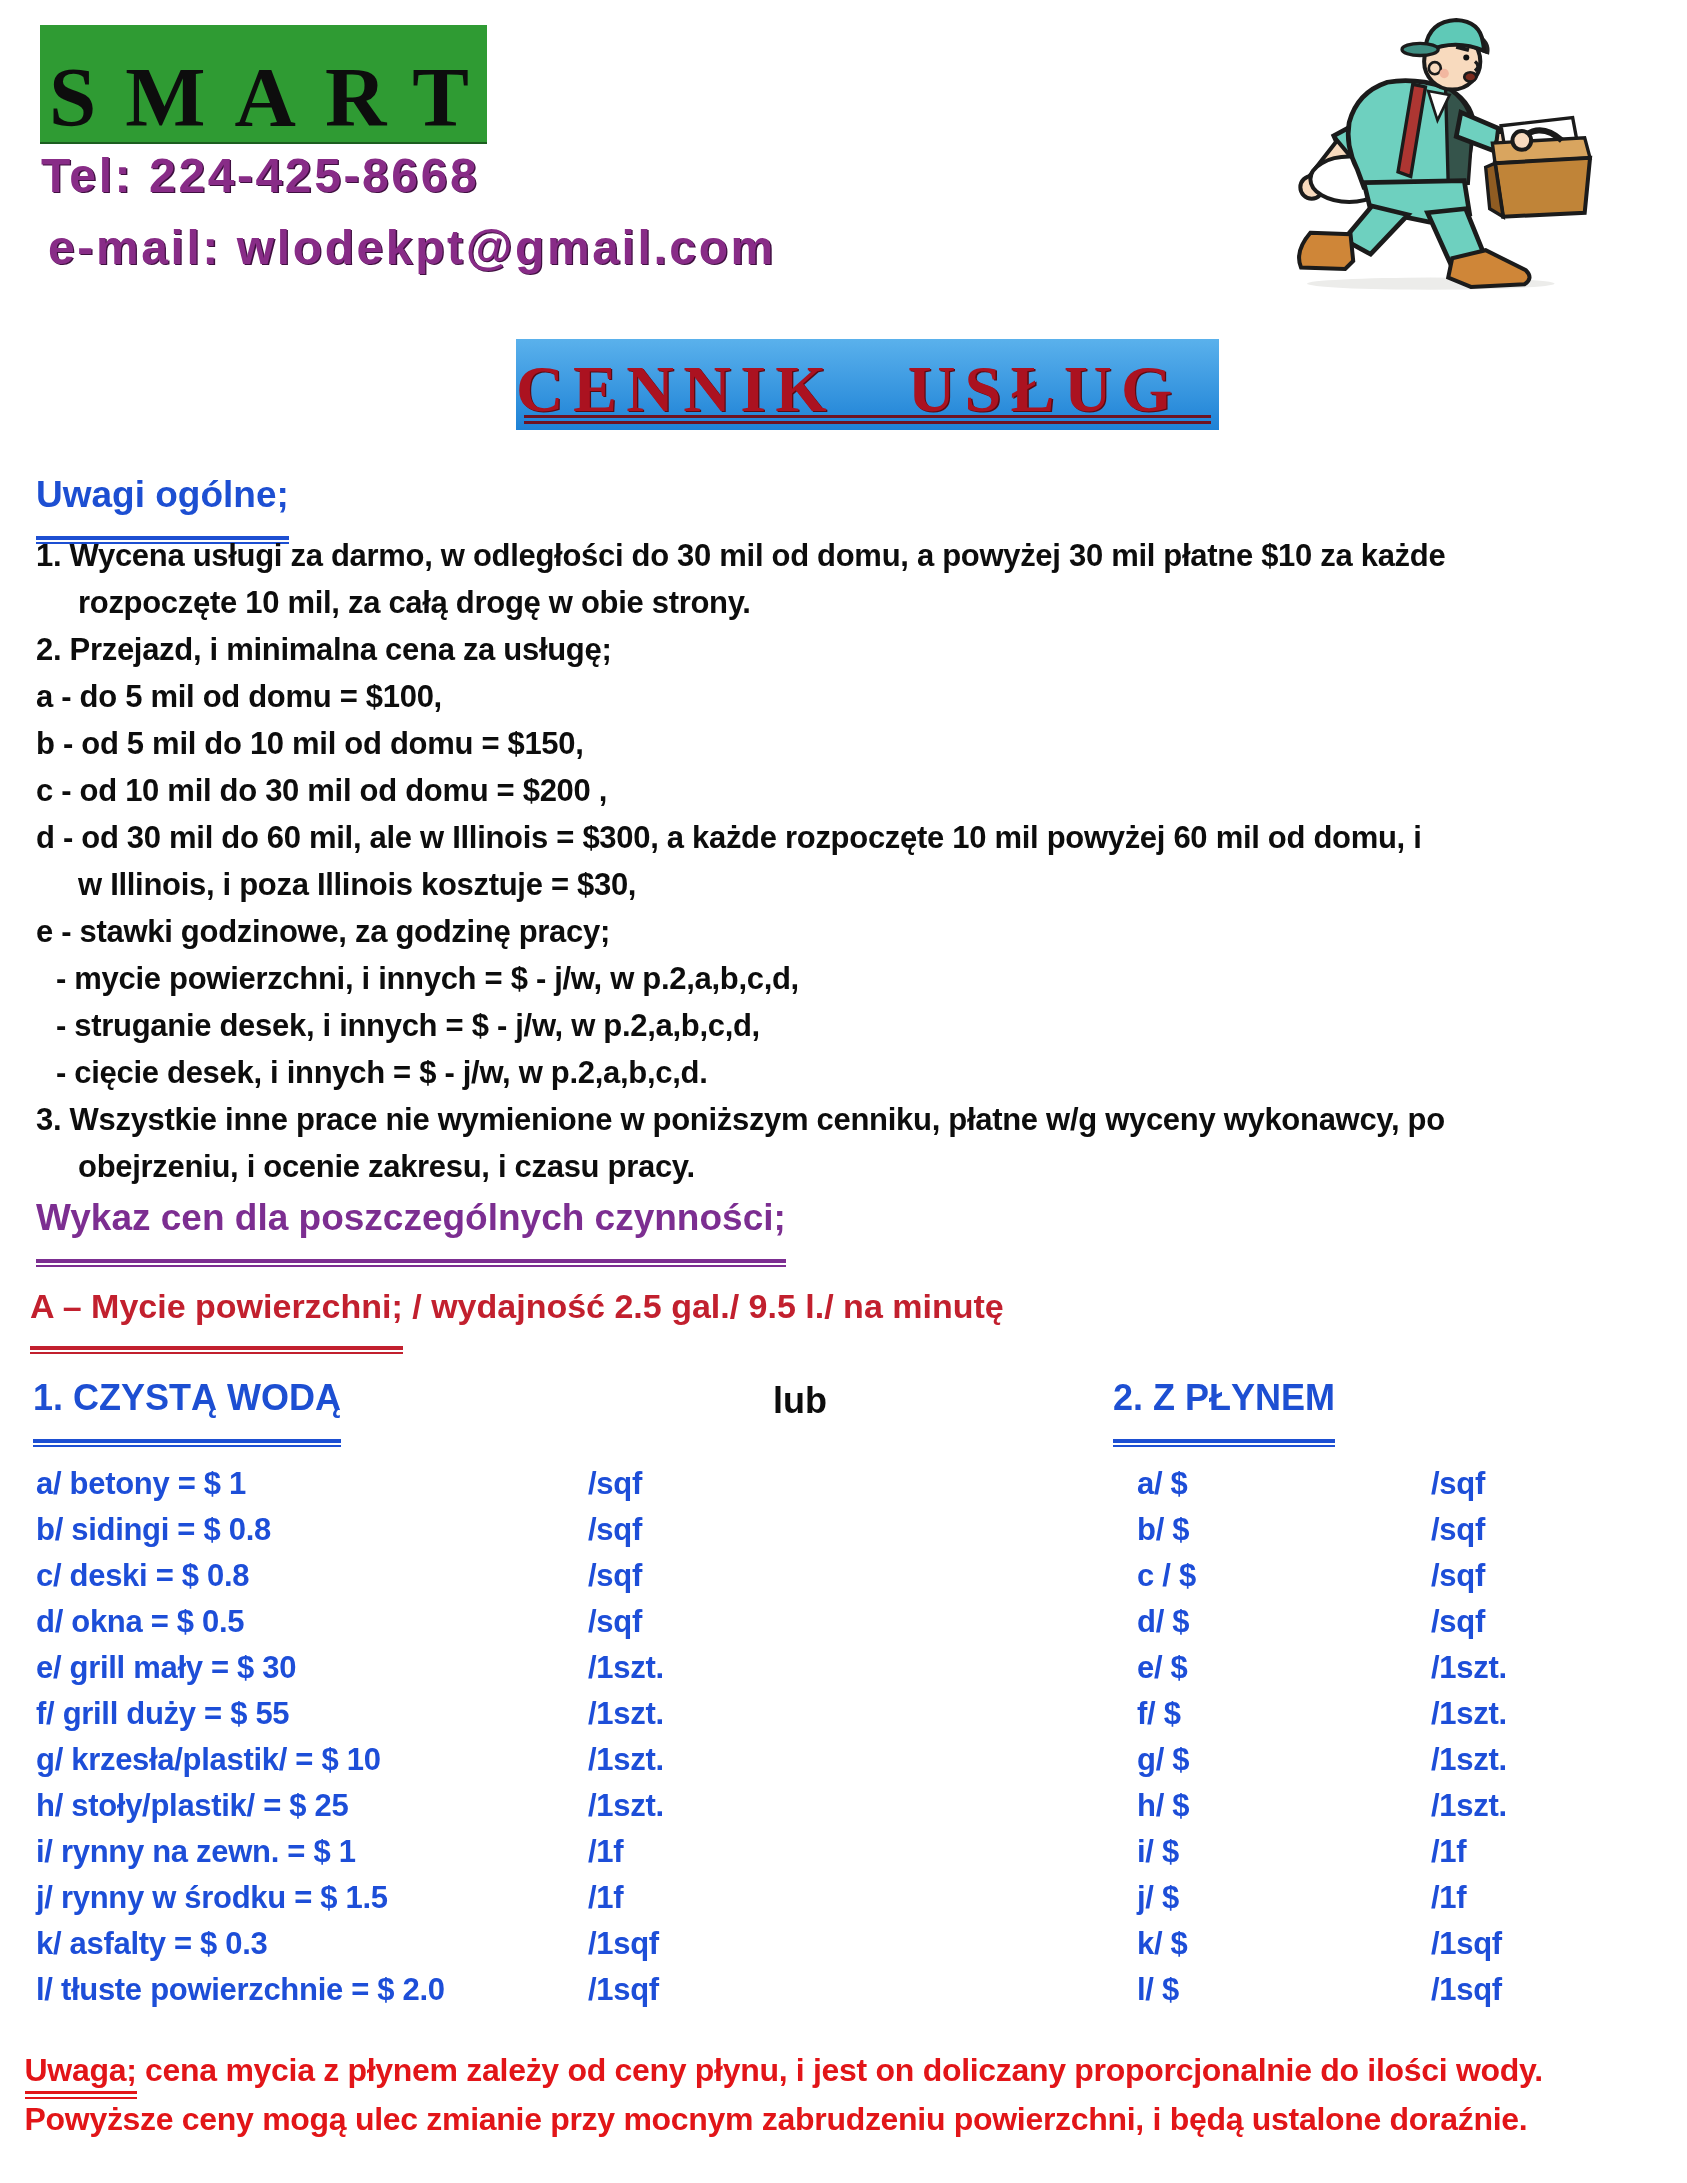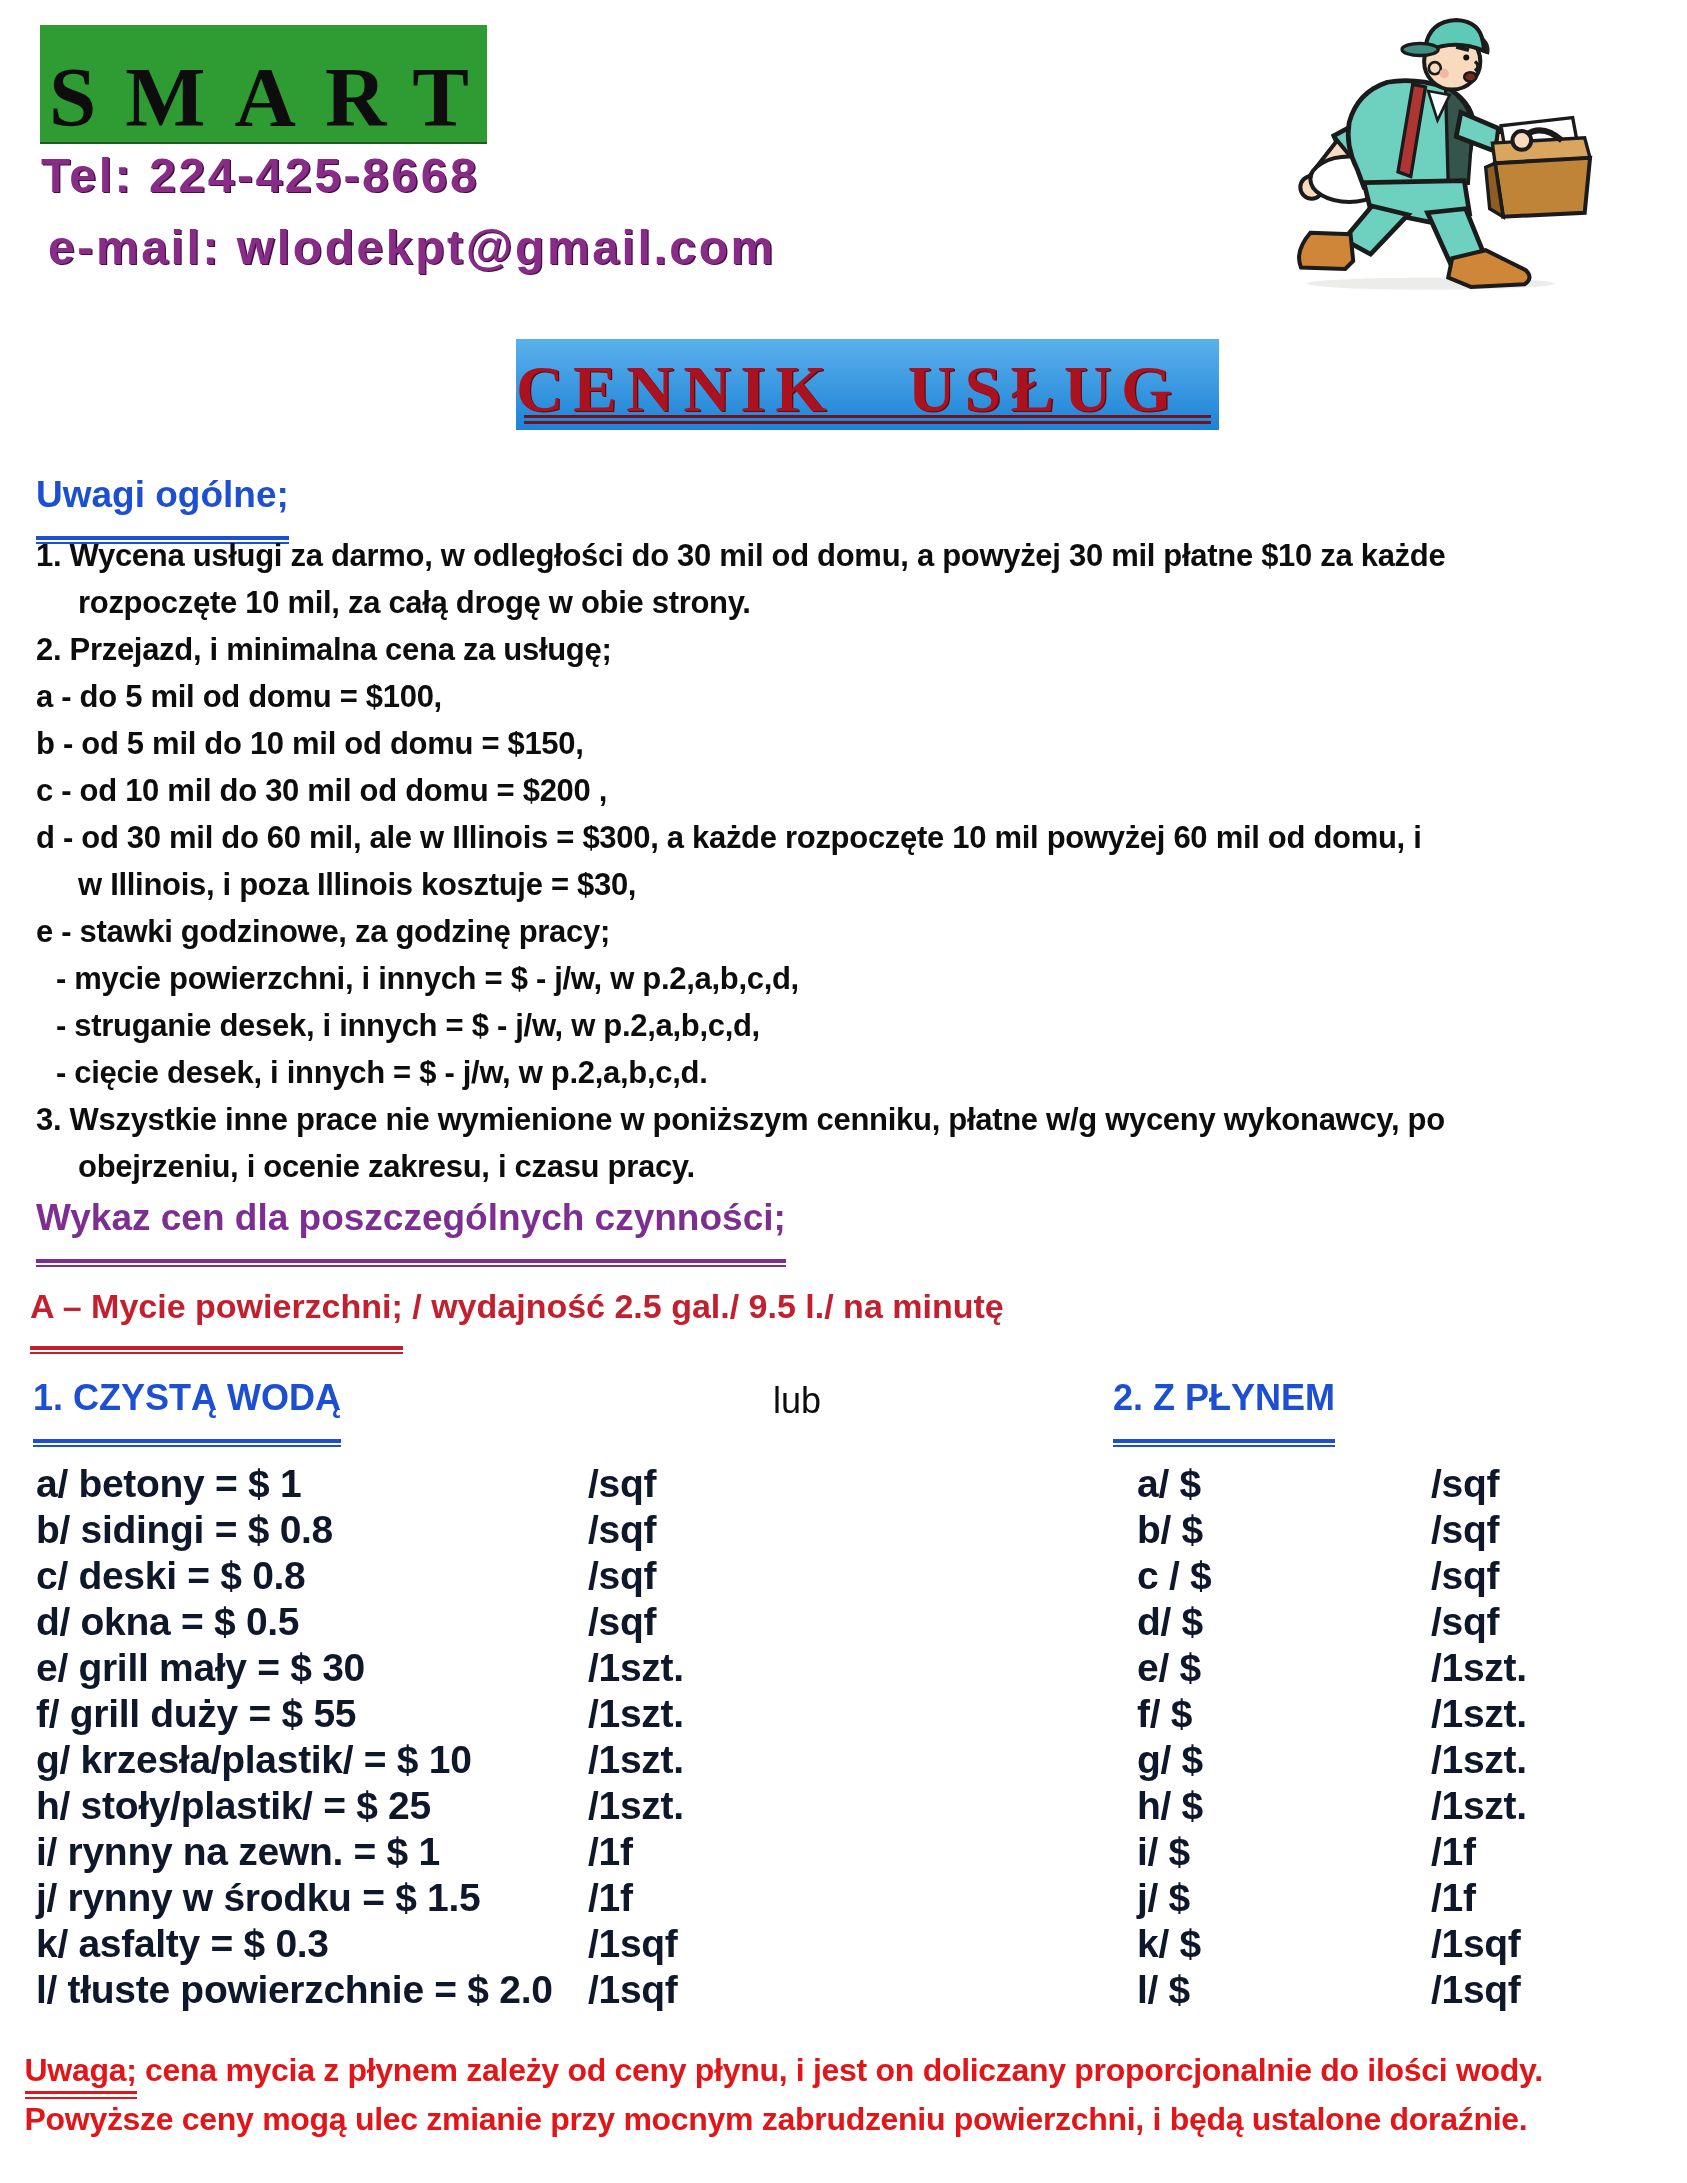--- a/index.html
+++ b/index.html
@@ -60,28 +60,28 @@
   
   .notes{left:36px;top:532px;width:1634px;}
   .body-line{margin:0;height:47px;line-height:47px;font-size:31px;font-weight:bold;
     letter-spacing:-0.3px;white-space:nowrap;color:#0d0d0d;}
   .body-line.ind1{padding-left:20px;}
   .body-line.ind2{padding-left:42px;}
 
   
   .col-head{font-size:36px;font-weight:bold;color:var(--heading-blue,#2750c8);white-space:nowrap;}
   .head-left{left:33px;top:1377px;}
-  .head-mid{left:773px;top:1380px;font-size:36px;font-weight:normal;color:#0d0d0d;}
+  .head-mid{left:773px;top:1380px;font-size:36px;font-weight:bold;color:#0d0d0d;}
   .head-right{left:1113px;top:1377px;}
 
   
   .price-table{left:0;top:1461px;width:1687px;}
   .price-row{display:grid;grid-template-columns:552px 549px 294px auto;padding-left:36px;
     height:46px;line-height:46px;}
-  .price-row span{font-size:39px;font-weight:bold;letter-spacing:-0.3px;white-space:nowrap;color:#0f172a;}
+  .price-row span{font-size:31px;font-weight:bold;letter-spacing:-0.3px;white-space:nowrap;color:#1d4ed8;}
 
   
   .footer-note{left:24.5px;font-size:32px;font-weight:bold;letter-spacing:-0.3px;
     color:var(--footer-red,#e21518);white-space:nowrap;margin-top:20px;}
   .fn1{top:2032px;}
   .fn2{top:2081px;}
   .footer-note .u2{border-bottom-width:3.3px;padding-bottom:2px;}
 </style>
 </head>
 <body>

